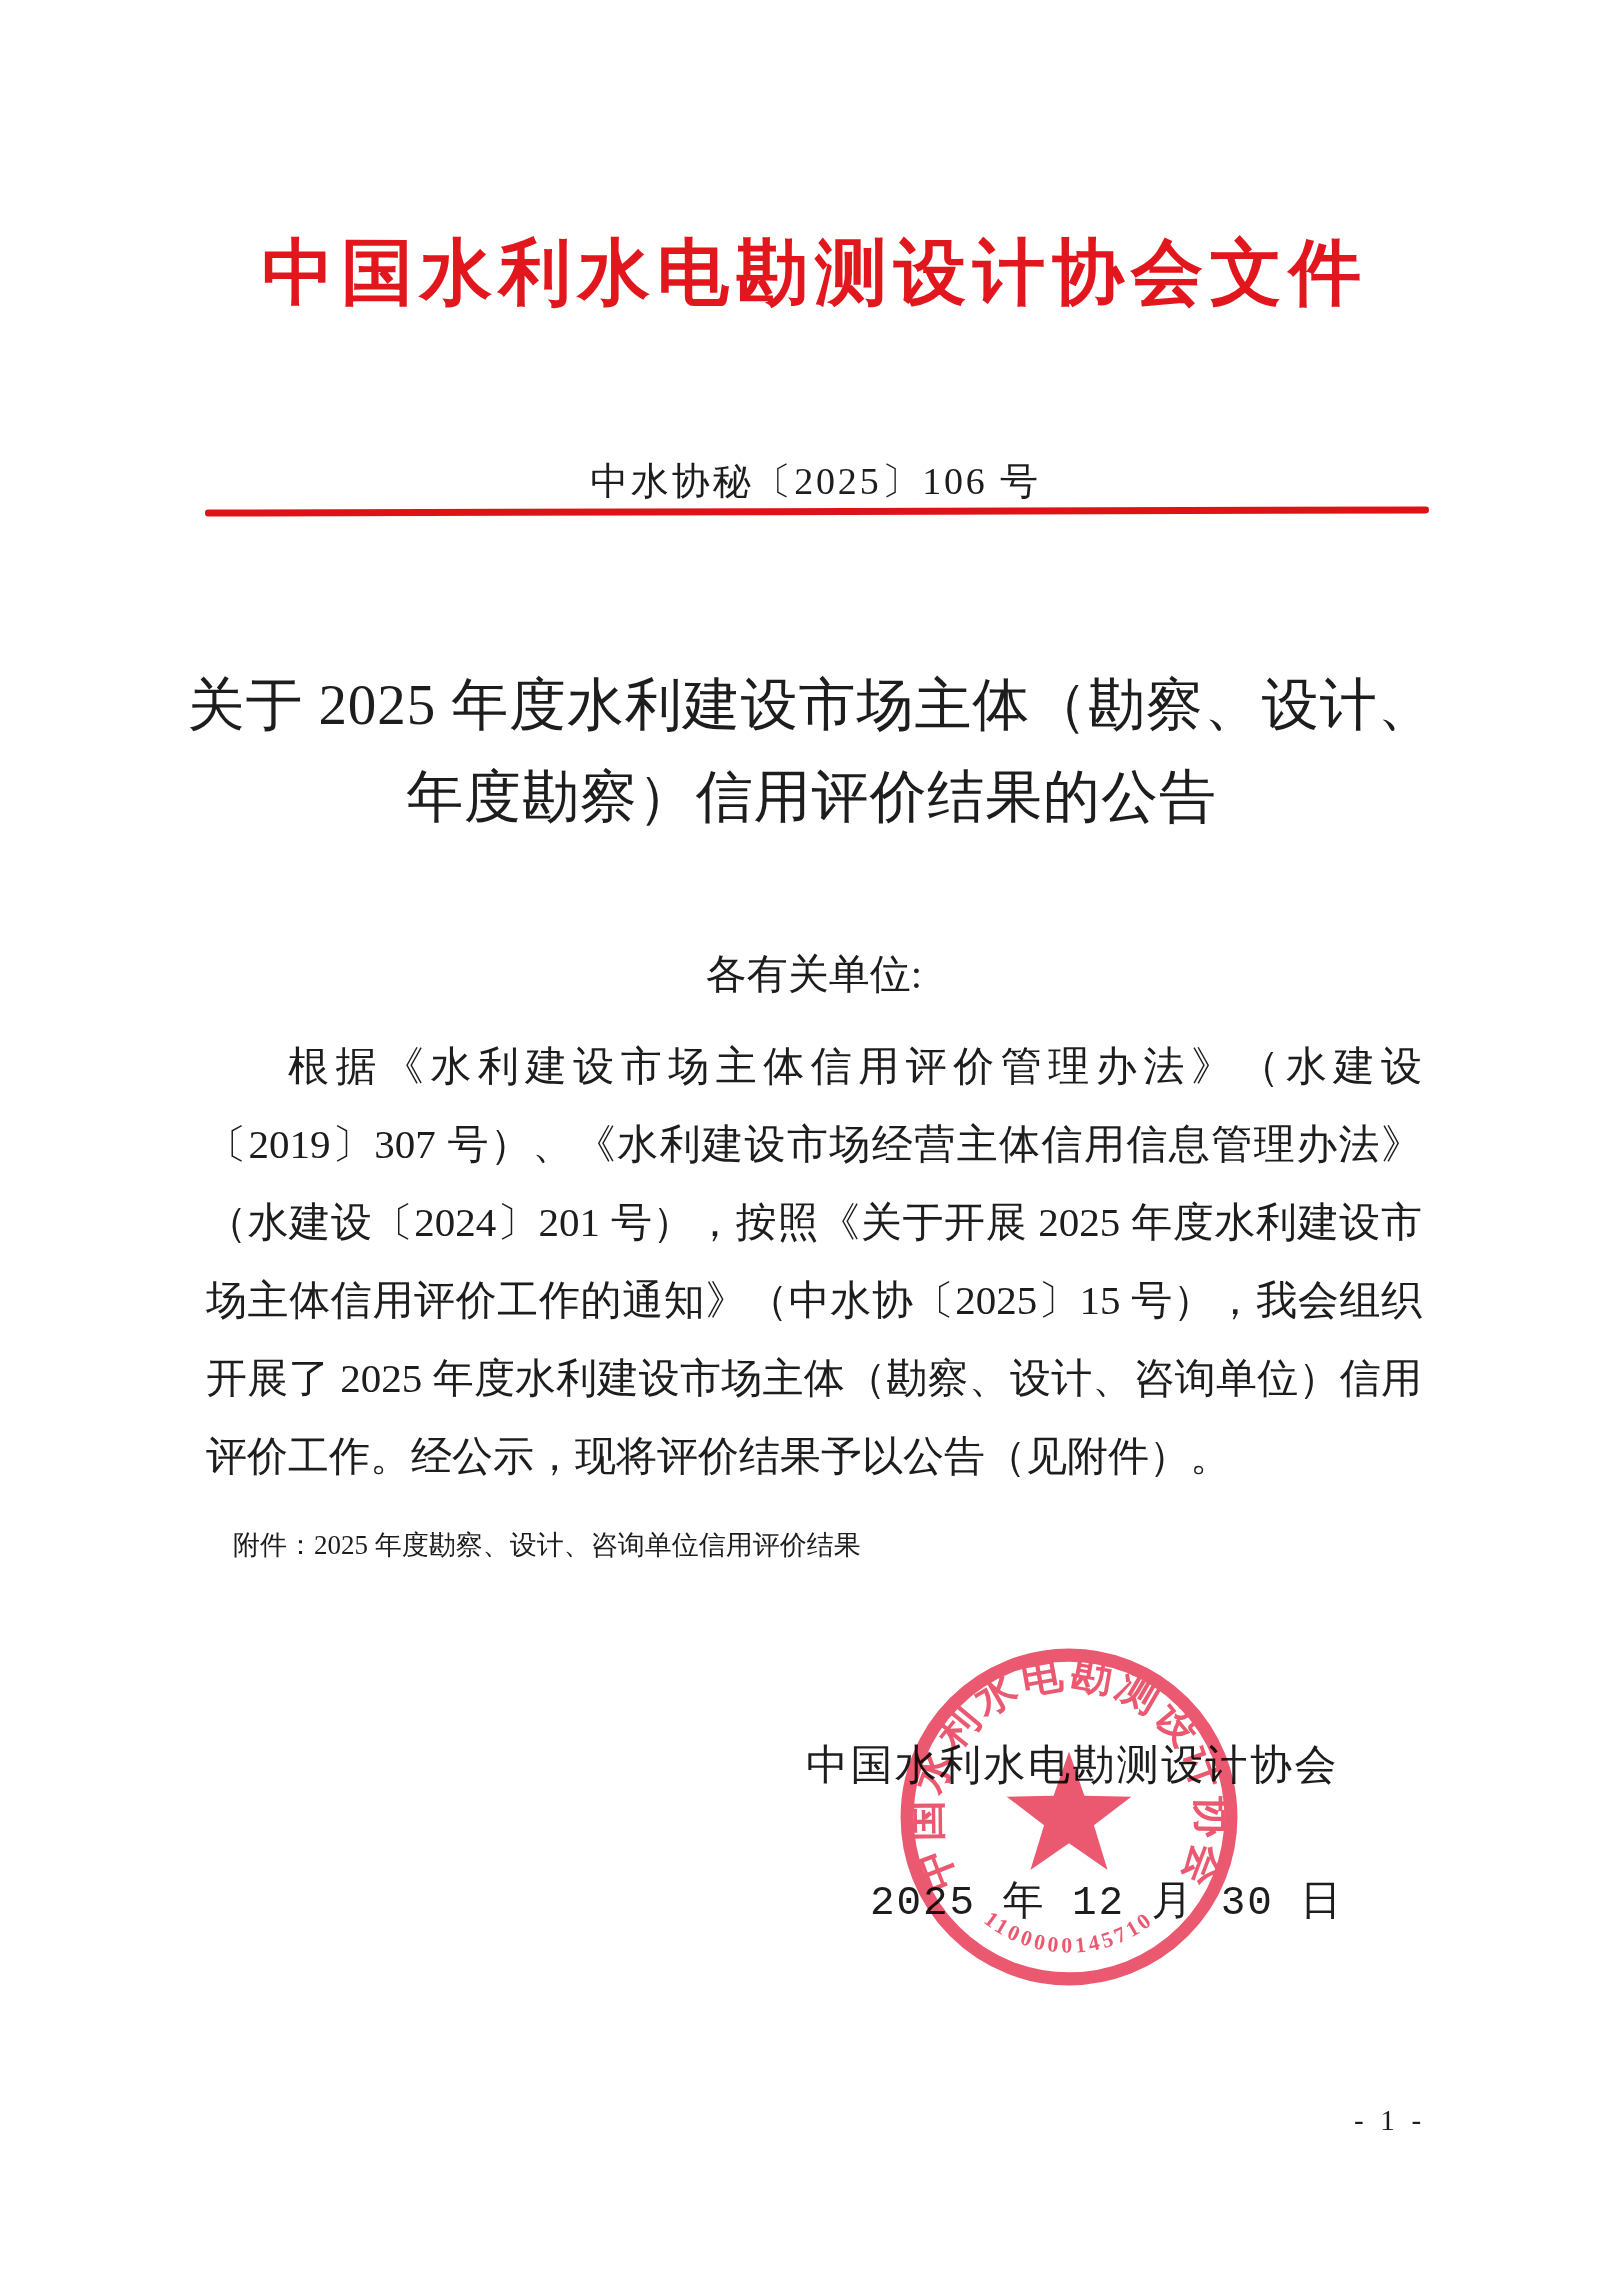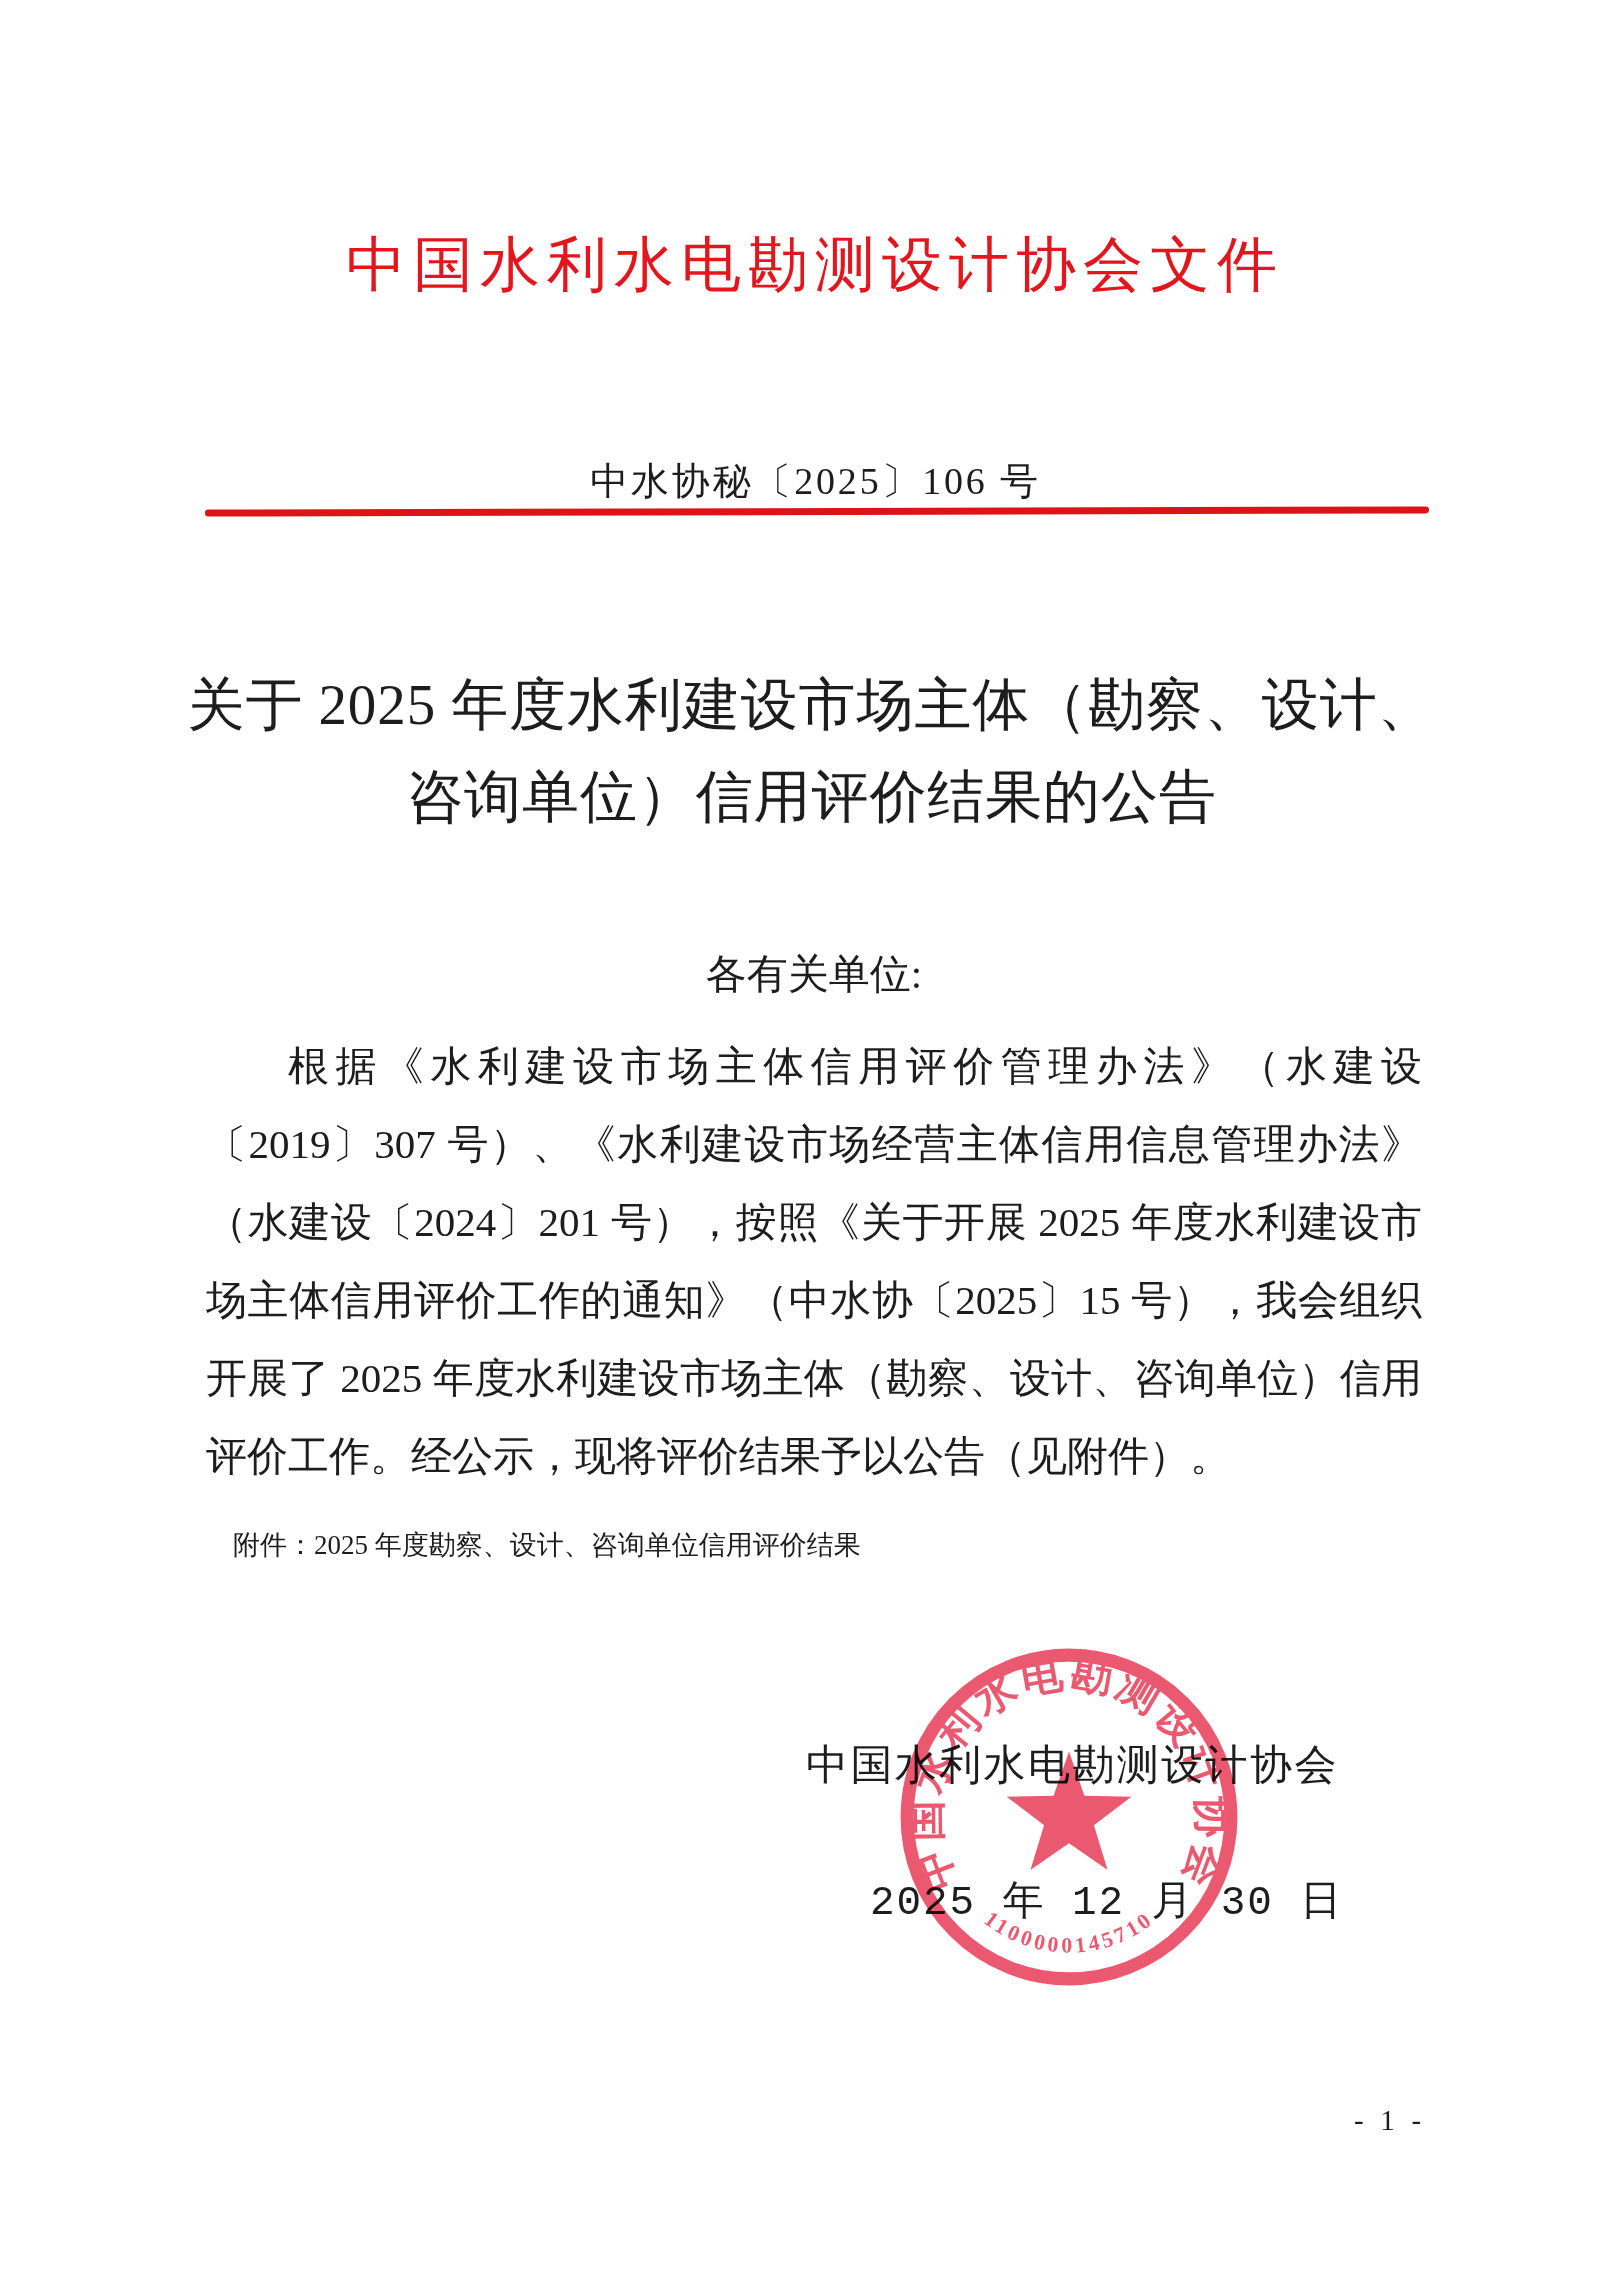--- a/index.html
+++ b/index.html
@@ -13,21 +13,21 @@
     position:relative;
     width:1623px;height:2295px;
     background:#ffffff;
     overflow:hidden;
     font-family:"Liberation Serif","DejaVu Serif",serif;
     color:var(--body-black);
   }
   .header-title{
     position:absolute;top:225px;left:0;width:1623px;
     text-align:center;
-    font-size:60px;font-weight:normal;
+    font-size:72px;font-weight:bold;
     letter-spacing:7px;text-indent:7px;
     color:var(--header-red);
     white-space:nowrap;
   }
   .doc-number{
     position:absolute;top:456px;left:4px;width:1623px;
     text-align:center;
     font-size:38px;letter-spacing:2.8px;
     white-space:nowrap;
   }
@@ -93,21 +93,21 @@
 <div class="page">
 
   <div class="header-title">中国水利水电勘测设计协会文件</div>
 
   <div class="doc-number">中水协秘〔2025〕106 号</div>
 
   <div class="red-rule"></div>
 
   <div class="doc-title">
     <div>关于 2025 年度水利建设市场主体（勘察、设计、</div>
-    <div>咨询单位）信用评价结果的公告</div>
+    <div>年度勘察）信用评价结果的公告</div>
   </div>
 
   <div class="body-block">
     <p class="salutation">各有关单位:</p>
     <p class="para">根据《水利建设市场主体信用评价管理办法》（水建设〔2019〕307 号）、《水利建设市场经营主体信用信息管理办法》（水建设〔2024〕201 号），按照《关于开展 2025 年度水利建设市场主体信用评价工作的通知》（中水协〔2025〕15 号），我会组织开展了 2025 年度水利建设市场主体（勘察、设计、咨询单位）信用评价工作。经公示，现将评价结果予以公告（见附件）。</p>
   </div>
 
   <div class="attachment">附件：2025 年度勘察、设计、咨询单位信用评价结果</div>
 
   <div class="signer">中国水利水电勘测设计协会</div>

